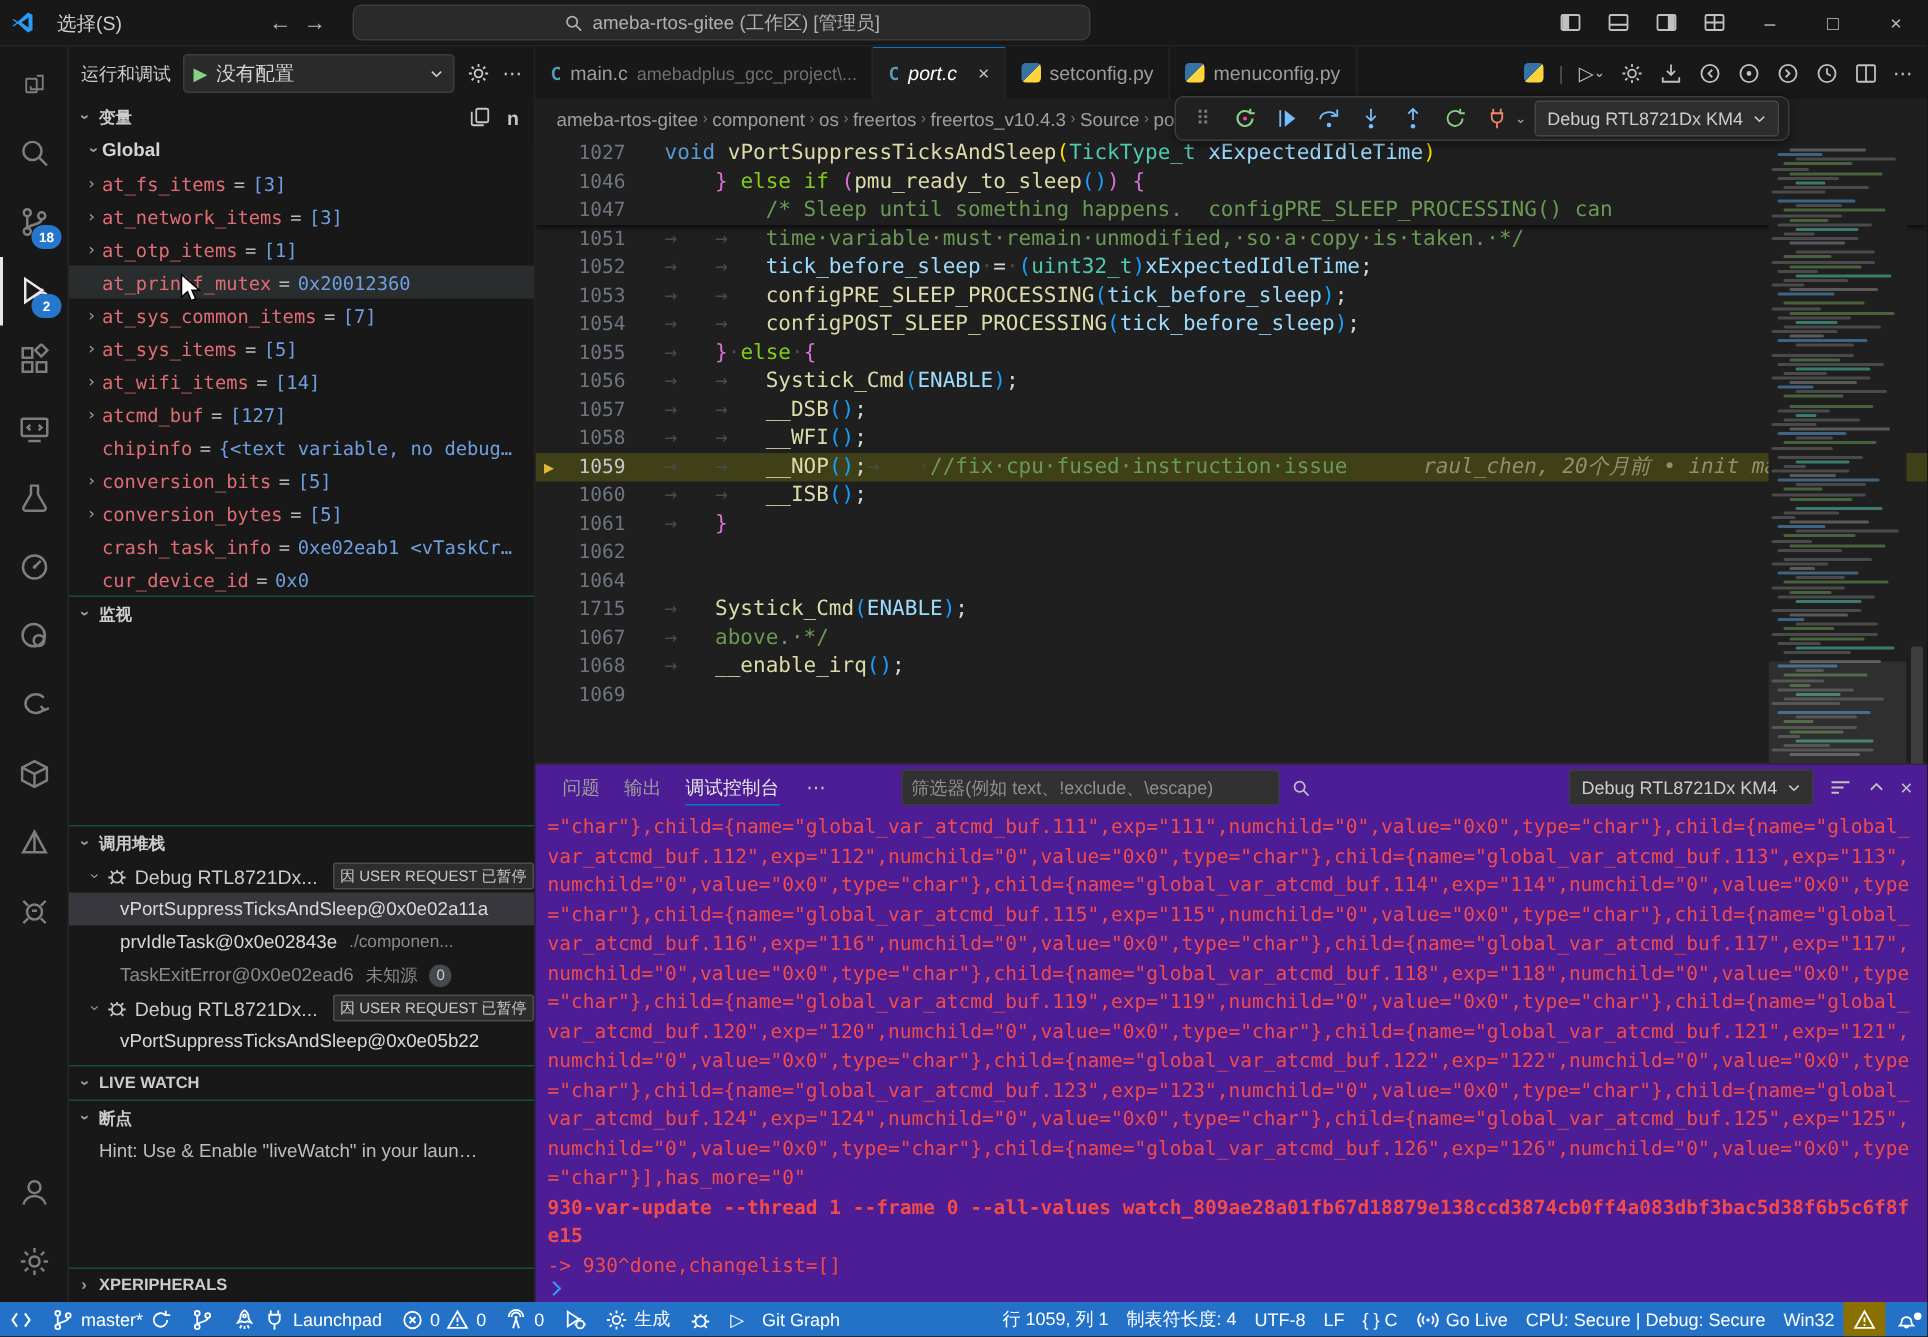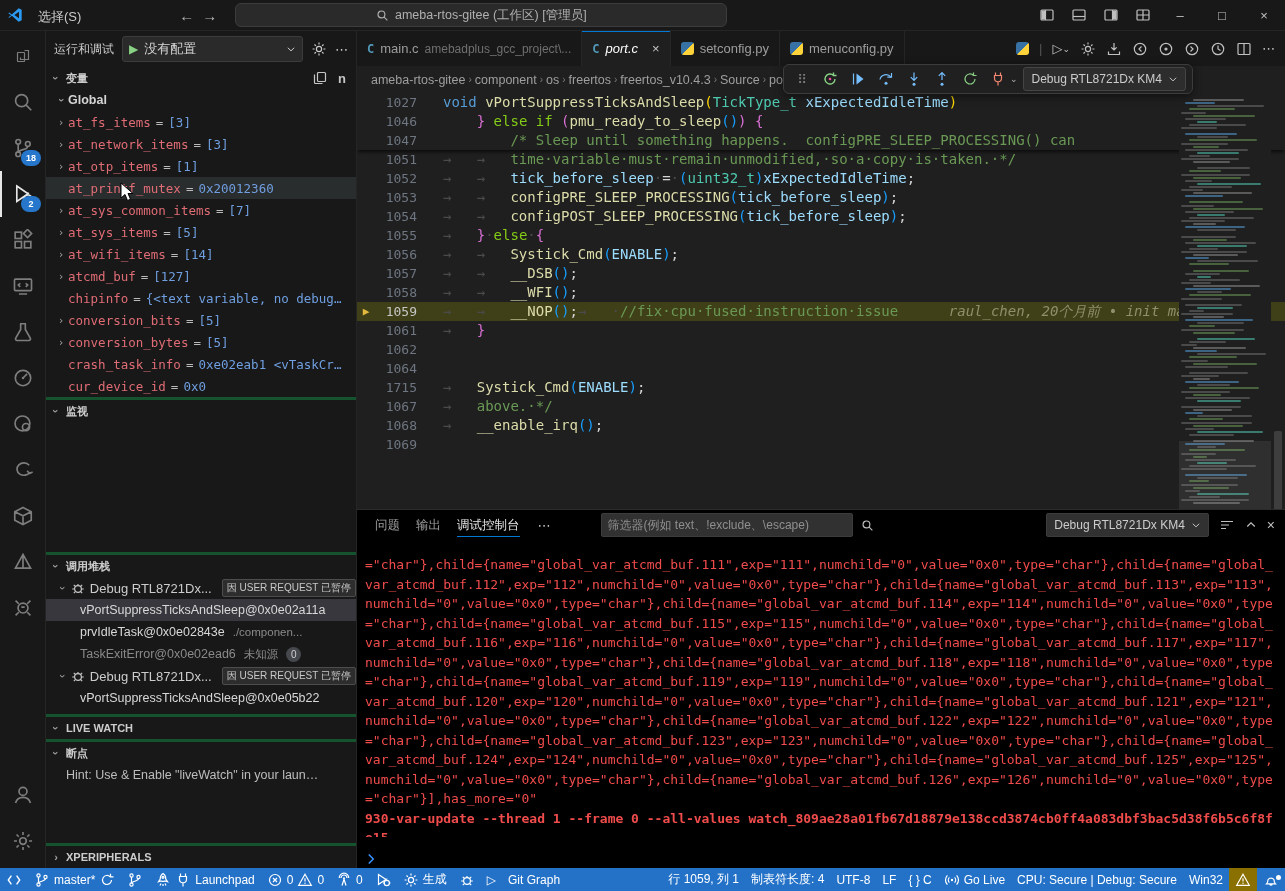--- a/index.html
+++ b/index.html
@@ -30,21 +30,21 @@
              border-radius:9px;display:flex;align-items:center;justify-content:center;padding:0 2px;font-weight:bold;}
   #activity-bottom{margin-top:auto;margin-bottom:4px;display:flex;flex-direction:column;align-items:center;}
   
   #sidebar{width:310px;background:#181818;border-right:1px solid #252525;display:flex;flex-direction:column;font-size:13px;position:relative;overflow:hidden;}
   #sidebar-header{height:36px;display:flex;align-items:center;padding:0 8px;flex:0 0 36px;}
   #sidebar-title{font-size:12px;color:#cccccc;white-space:nowrap;}
   #config-dropdown{margin-left:8px;height:24px;background:#2a2a2a;border:1px solid #3c3c3c;border-radius:3px;flex:1;
                    display:flex;align-items:center;padding:0 6px;gap:6px;color:#d5d5d5;min-width:0;}
   #config-dropdown .play{color:#89d185;font-size:12px;}
   #config-dropdown .lbl{flex:1;font-size:13px;white-space:nowrap;overflow:hidden;}
-  .side-sec-head{height:22px;display:flex;align-items:center;gap:4px;padding:0 4px;font-weight:bold;font-size:11px;color:#cccccc;border-top:3px solid #14532d;}
+  .side-sec-head{height:22px;display:flex;align-items:center;gap:4px;padding:0 4px;font-weight:bold;font-size:11px;color:#cccccc;border-top:1px solid #14532d;}
   .chev{display:inline-block;color:#a0a0a0;font-size:11px;width:12px;text-align:center;}
   .chev.open{transform:rotate(90deg);}
   .sec-actions{margin-left:auto;display:flex;align-items:center;gap:10px;color:#c5c5c5;padding-right:6px;}
   #vars-list{font-family:"DejaVu Sans Mono",monospace;font-size:12.5px;}
   .var-row{height:22px;display:flex;align-items:center;padding-left:24px;white-space:nowrap;overflow:hidden;}
   .var-row .chev{width:14px;flex:0 0 14px;margin-left:-16px;}
   .var-row.hover{background:#2a2d2e;}
   .vname{color:#e06c75;}
   .veq{color:#bbbbbb;padding:0 5px;}
   .vval{color:#6f9fe0;}
@@ -95,21 +95,21 @@
   .pu{color:#d4d4d4;} .b1{color:#ffd700;} .b2{color:#da70d6;} .b3{color:#179fff;} .cm{color:#6a9955;}
   .nu{color:#b5cea8;} .ws{color:#4a4a4a;} .blame{color:#8f8f6d;font-style:italic;}
   .dbg-arrow{color:#e2b93d;font-size:11px;}
   
   #minimap{position:absolute;top:0;right:14px;width:92px;bottom:0;background:#1f1f1f;overflow:hidden;z-index:6;}
   #minimap .mbar{position:absolute;height:2px;border-radius:1px;}
   #minimap-slider{position:absolute;left:0;right:0;background:rgba(200,200,200,.10);}
   #vscroll{position:absolute;top:0;right:0;width:14px;bottom:0;z-index:6;}
   #vscroll .thumb{position:absolute;left:3px;right:3px;background:rgba(121,121,121,.35);border-radius:2px;}
   
-  #panel{height:358px;flex:0 0 358px;background:#000000;border-top:1px solid #2b2b2b;display:flex;flex-direction:column;position:relative;gap:13px;}
+  #panel{height:358px;flex:0 0 358px;background:#4c1d95;border-top:1px solid #2b2b2b;display:flex;flex-direction:column;position:relative;}
   #panel-tabs{height:30px;display:flex;align-items:center;padding:0 10px;gap:4px;flex:0 0 30px;}
   .ptab{padding:0 8px;height:30px;display:flex;align-items:center;color:#9d9d9d;font-size:12.5px;position:relative;}
   .ptab.active{color:#e7e7e7;}
   .ptab.active:after{content:"";position:absolute;left:8px;right:8px;bottom:3px;height:1.5px;background:#0078d4;}
   #panel-more{color:#c0c0c0;padding:0 6px;}
   #filter-wrap{margin-left:40px;display:flex;align-items:center;gap:8px;}
   #filter-input{width:238px;height:22px;background:#313131;border:1px solid #3c3c3c;border-radius:2px;color:#cccccc;
                 font-size:12px;padding:0 6px;outline:none;font-family:inherit;}
   #filter-input::placeholder{color:#8f8f8f;}
   #panel-right{margin-left:auto;display:flex;align-items:center;gap:10px;color:#c0c0c0;}
@@ -662,20 +662,21 @@
         <div id="code-lines">
             <div class="cl"><span class="glyph"></span><span class="ln">1051</span><span class="ctext"><span class="ws">→   →   </span><span class="cm">time·variable·must·remain·unmodified,·so·a·copy·is·taken.·*/</span></span></div>
             <div class="cl"><span class="glyph"></span><span class="ln">1052</span><span class="ctext"><span class="ws">→   →   </span><span class="vr">tick_before_sleep</span><span class="ws">·</span><span class="pu">=</span><span class="ws">·</span><span class="b3">(</span><span class="ty">uint32_t</span><span class="b3">)</span><span class="vr">xExpectedIdleTime</span><span class="pu">;</span></span></div>
             <div class="cl"><span class="glyph"></span><span class="ln">1053</span><span class="ctext"><span class="ws">→   →   </span><span class="fn">configPRE_SLEEP_PROCESSING</span><span class="b3">(</span><span class="vr">tick_before_sleep</span><span class="b3">)</span><span class="pu">;</span></span></div>
             <div class="cl"><span class="glyph"></span><span class="ln">1054</span><span class="ctext"><span class="ws">→   →   </span><span class="fn">configPOST_SLEEP_PROCESSING</span><span class="b3">(</span><span class="vr">tick_before_sleep</span><span class="b3">)</span><span class="pu">;</span></span></div>
             <div class="cl"><span class="glyph"></span><span class="ln">1055</span><span class="ctext"><span class="ws">→   </span><span class="b2">}</span><span class="ws">·</span><span class="ctl">else</span><span class="ws">·</span><span class="b2">{</span></span></div>
             <div class="cl"><span class="glyph"></span><span class="ln">1056</span><span class="ctext"><span class="ws">→   →   </span><span class="fn">Systick_Cmd</span><span class="b3">(</span><span class="vr">ENABLE</span><span class="b3">)</span><span class="pu">;</span></span></div>
             <div class="cl"><span class="glyph"></span><span class="ln">1057</span><span class="ctext"><span class="ws">→   →   </span><span class="fn">__DSB</span><span class="b3">()</span><span class="pu">;</span></span></div>
             <div class="cl"><span class="glyph"></span><span class="ln">1058</span><span class="ctext"><span class="ws">→   →   </span><span class="fn">__WFI</span><span class="b3">()</span><span class="pu">;</span></span></div>
             <div class="cl hl"><span class="glyph"><span class="dbg-arrow">▶</span></span><span class="ln">1059</span><span class="ctext"><span class="ws">→   →   </span><span class="fn">__NOP</span><span class="b3">()</span><span class="pu">;</span><span class="ws">→   ·</span><span class="cm">//fix·cpu·fused·instruction·issue</span><span class="blame">      raul_chen, 20个月前 • init master br</span></span></div>
+            <div class="cl"><span class="glyph"></span><span class="ln">1060</span><span class="ctext"><span class="ws">→   →   </span><span class="fn">__ISB</span><span class="b3">()</span><span class="pu">;</span></span></div>
             <div class="cl"><span class="glyph"></span><span class="ln">1061</span><span class="ctext"><span class="ws">→   </span><span class="b2">}</span></span></div>
             <div class="cl"><span class="glyph"></span><span class="ln">1062</span><span class="ctext"></span></div>
             <div class="cl"><span class="glyph"></span><span class="ln">1064</span><span class="ctext"></span></div>
             <div class="cl"><span class="glyph"></span><span class="ln">1715</span><span class="ctext"><span class="ws">→   </span><span class="fn">Systick_Cmd</span><span class="b3">(</span><span class="vr">ENABLE</span><span class="b3">)</span><span class="pu">;</span></span></div>
             <div class="cl"><span class="glyph"></span><span class="ln">1067</span><span class="ctext"><span class="ws">→   </span><span class="cm">above.·*/</span></span></div>
             <div class="cl"><span class="glyph"></span><span class="ln">1068</span><span class="ctext"><span class="ws">→   </span><span class="fn">__enable_irq</span><span class="b3">()</span><span class="pu">;</span></span></div>
             <div class="cl"><span class="glyph"></span><span class="ln">1069</span><span class="ctext"></span></div>
           </div>
         <div id="minimap">
             <div class="mbar" style="left: 14px; top: 6.1px; width: 51px; background: rgb(138, 138, 138); opacity: 0.55;"></div>

